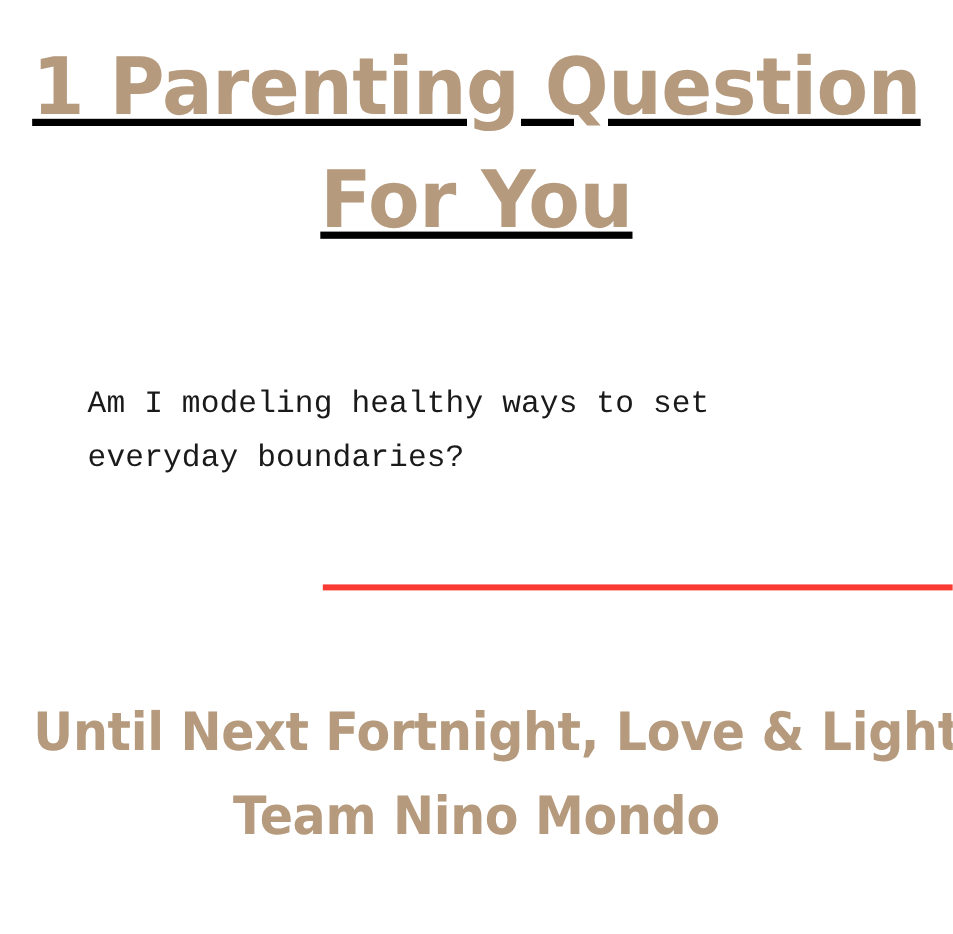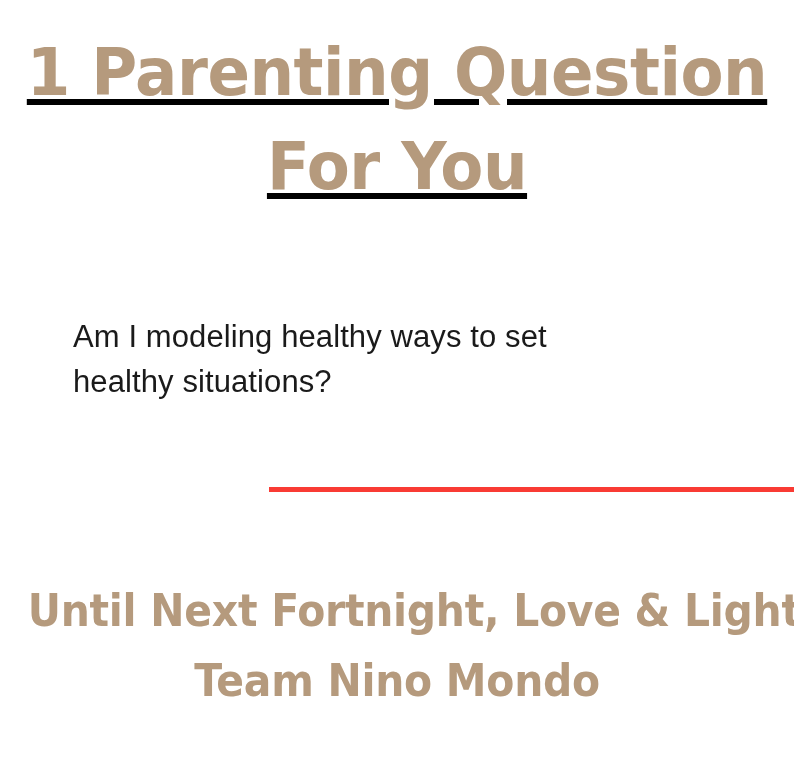--- a/index.html
+++ b/index.html
@@ -49,23 +49,23 @@
   
   .body-block {
     position: absolute;
     top: 314px;
     left: 73px;
     width: 640px;
   }
   .body-text {
     margin: 0;
     color: #1a1a1a;
-    font-family: Liberation Sans, sans-serif;
+    font-family: Liberation Mono, monospace;
     font-weight: 400;
-    font-size: 31px;
+    font-size: 26px;
     line-height: 45px;
     letter-spacing: 0.1px;
   }
 
   
   .divider-wrap {
     position: absolute;
     top: 487px;
     left: 269px;
     width: 525px;
@@ -106,21 +106,21 @@
 
 <div class="card">
 
   <div class="title-block">
     <span class="title-line">1 Parenting Question</span>
     <span class="title-line">For You</span>
   </div>
 
   <div class="body-block">
     <p class="body-text">Am I modeling healthy ways to set</p>
-    <p class="body-text">healthy situations?</p>
+    <p class="body-text">everyday boundaries?</p>
   </div>
 
   <div class="divider-wrap">
     <hr class="divider-rule">
   </div>
 
   <div class="footer-block">
     <span class="footer-line">Until Next Fortnight, Love &amp; Light!</span>
     <span class="footer-line">Team Nino Mondo</span>
   </div>

